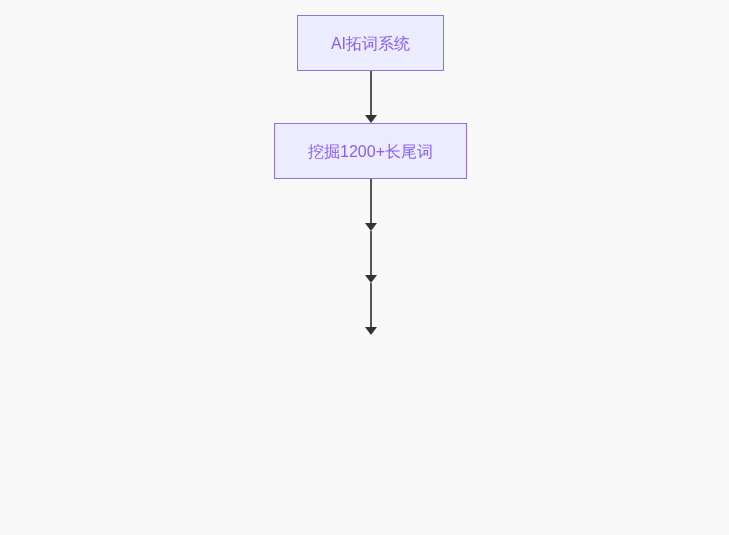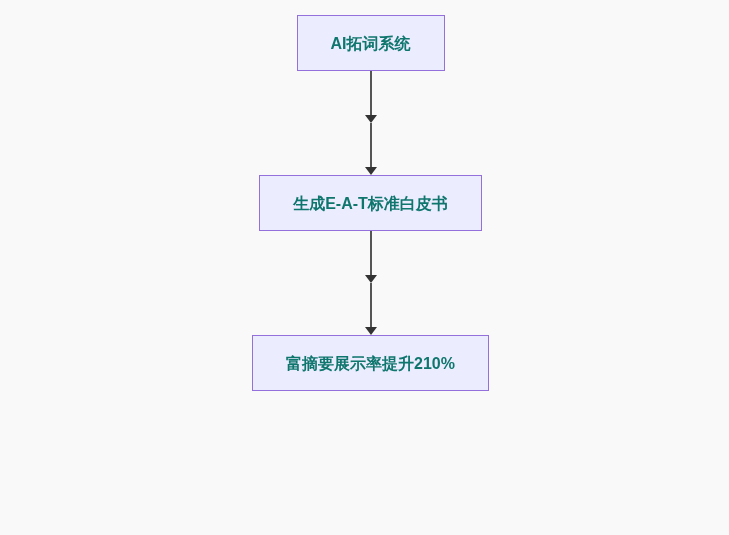--- a/index.html
+++ b/index.html
@@ -29,25 +29,24 @@
   .node {
     box-sizing: border-box;
     min-height: 56px;
     padding: 0 33px;
     display: flex;
     align-items: center;
     justify-content: center;
     background: #ECECFF;
     border: 1px solid #9370DB;
     border-radius: 0;
-    color: #0f766e;
+    color: #8b5cf6;
     font-size: 16px;
     line-height: 21px;
     white-space: nowrap;
-    font-weight: bold;
   }
   .connector {
     height: 52px;
     width: 12px;
     display: flex;
     flex-direction: column;
     align-items: center;
   }
   .connector .line {
     width: 2px;
@@ -70,39 +69,36 @@
 
     <div class="node">
       <span>AI拓词系统</span>
     </div>
 
     <div class="connector">
       <div class="line"></div>
       <div class="head"></div>
     </div>
 
-
-    <div class="connector">
-      <div class="line"></div>
-      <div class="head"></div>
-    </div>
-
     <div class="node">
-      <span>生成E-A-T标准白皮书</span>
+      <span>挖掘1200+长尾词</span>
     </div>
 
     <div class="connector">
       <div class="line"></div>
       <div class="head"></div>
     </div>
 
 
     <div class="connector">
       <div class="line"></div>
       <div class="head"></div>
     </div>
 
-    <div class="node">
-      <span>富摘要展示率提升210%</span>
+
+    <div class="connector">
+      <div class="line"></div>
+      <div class="head"></div>
     </div>
+
 
   </div>
 </div>
 
 </body></html>

